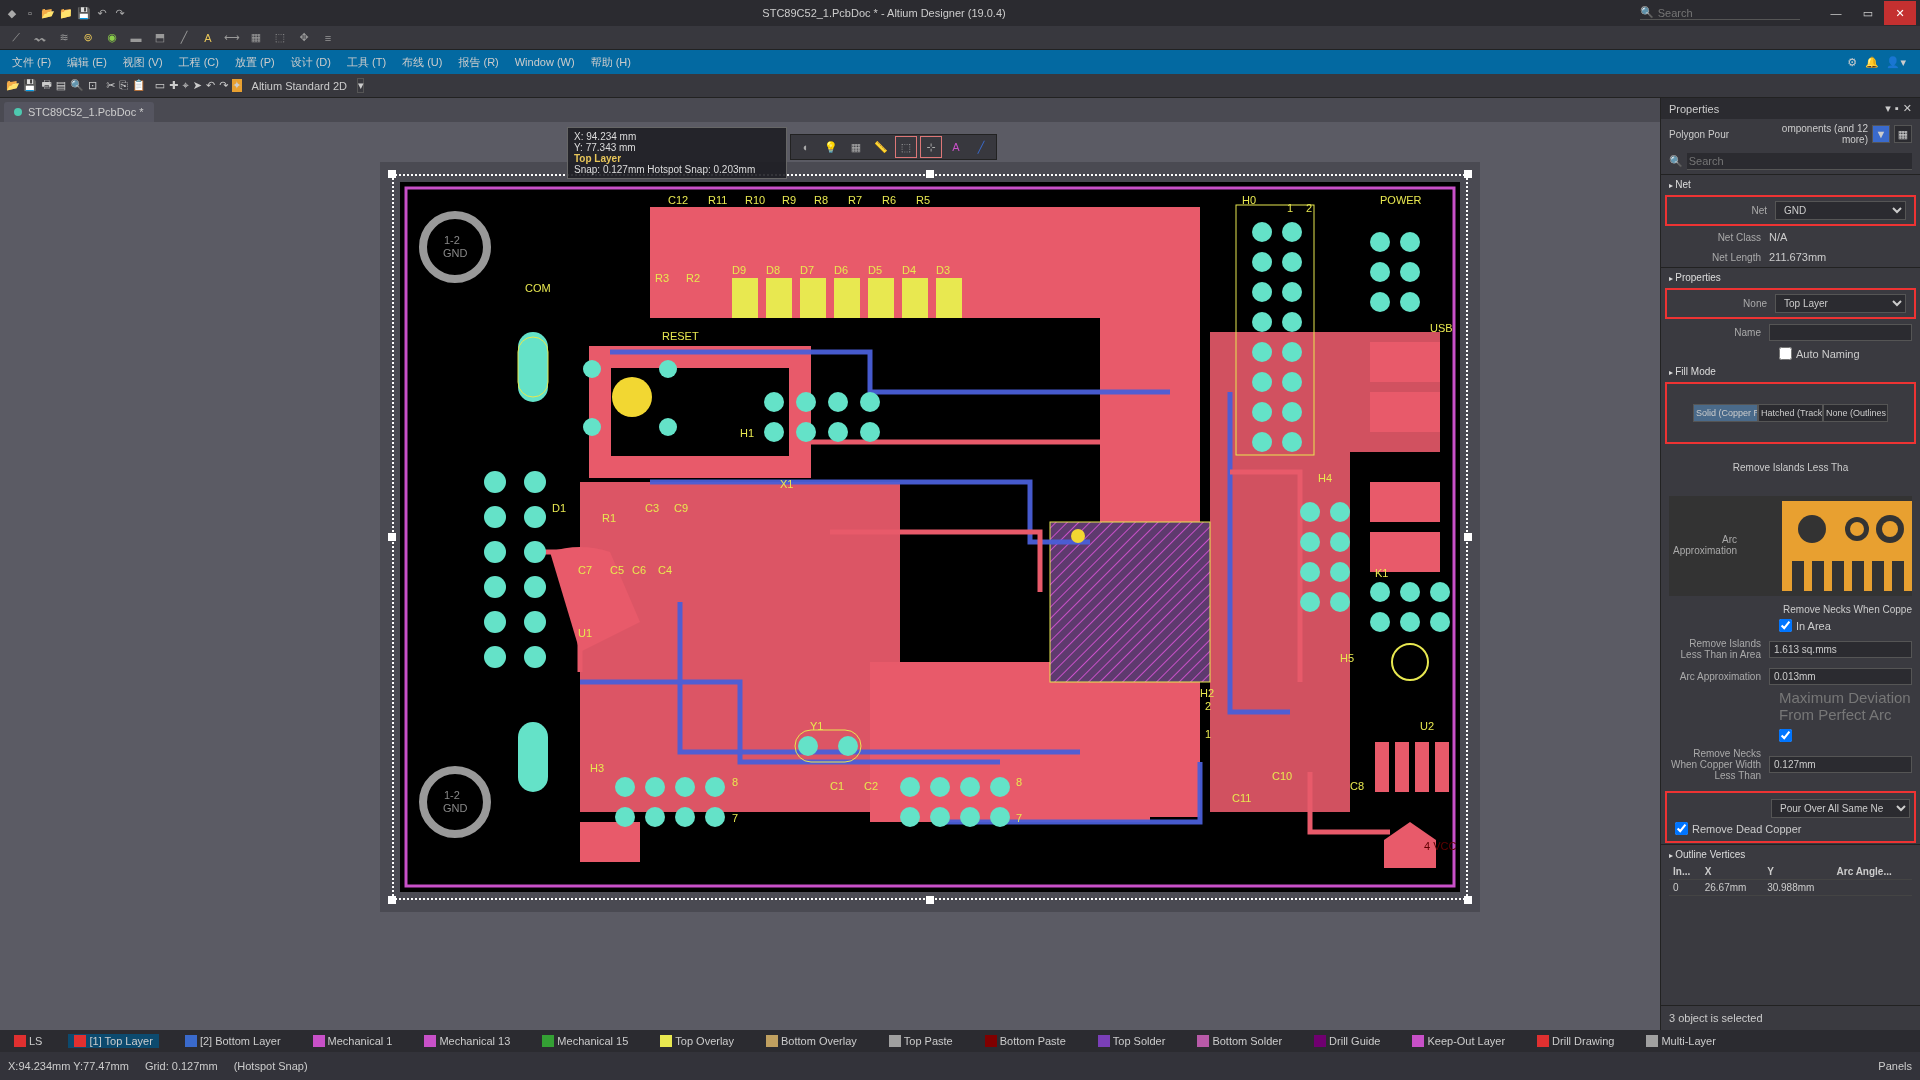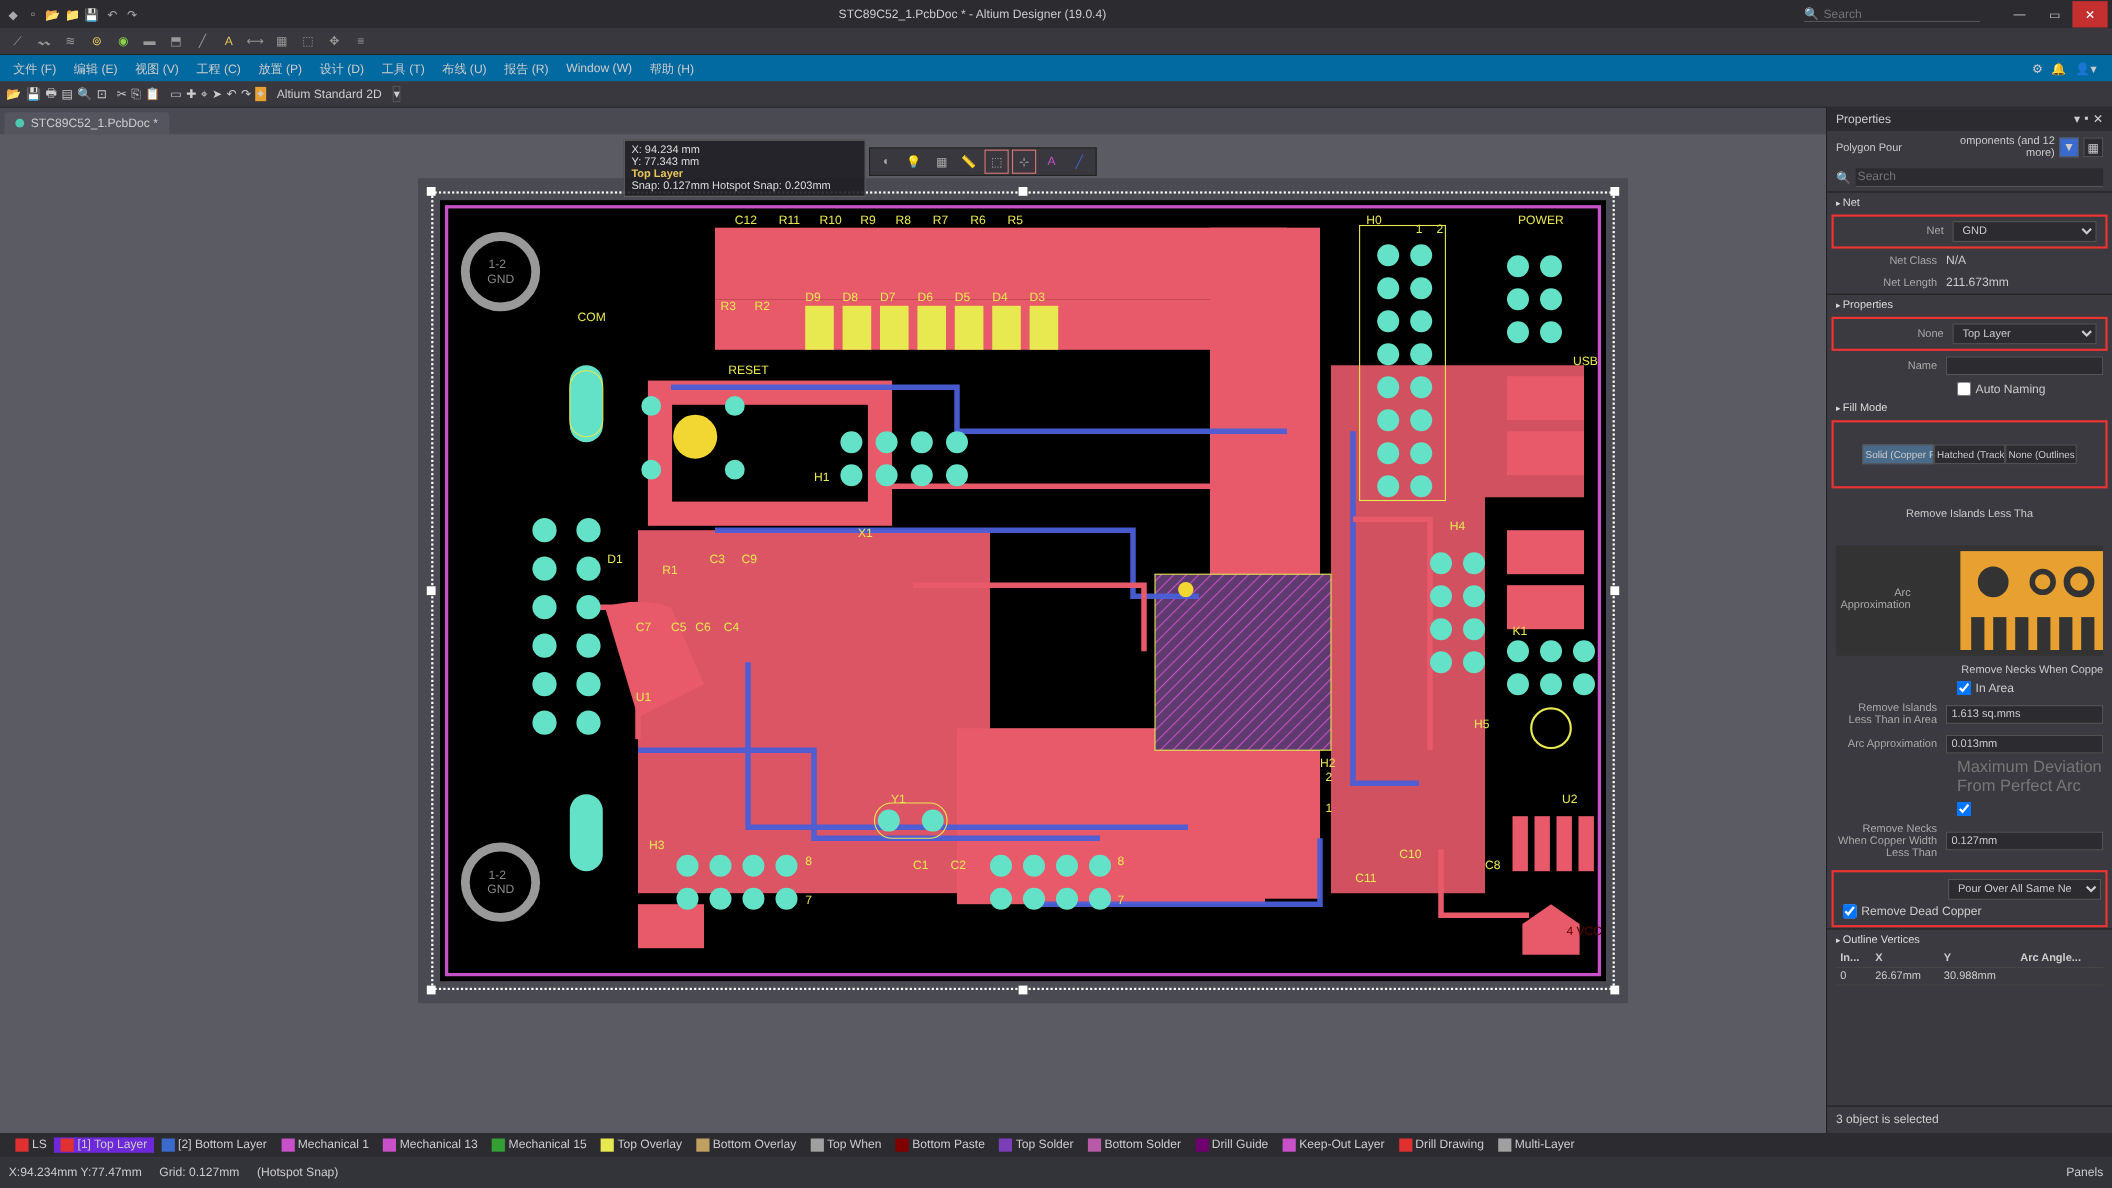--- a/index.html
+++ b/index.html
@@ -26,24 +26,24 @@
 .coord-box{position:absolute;left:567px;top:5px;width:220px;background:rgba(30,30,35,.9);border:1px solid #666;padding:3px 6px;z-index:5}
 .coord-box .ln{font-size:10px;color:#ddd}
 .coord-box .layer{color:#e8c659;font-weight:bold}
 .float-tb{position:absolute;left:790px;top:12px;height:26px;background:#38383e;display:flex;align-items:center;gap:3px;padding:0 4px;z-index:5;border:1px solid #222}
 .float-tb .fb{width:22px;height:22px;display:flex;align-items:center;justify-content:center;color:#aaa}
 .pcb{position:absolute;left:380px;top:40px;width:1100px;height:750px;background:#4a4a52}
 .pcb-outline{position:absolute;inset:12px;border:2px dotted #fff}
 .sel-handle{position:absolute;width:8px;height:8px;background:#fff}
 .board{position:absolute;inset:20px;background:#000}
 .board svg{width:100%;height:100%}
-.layerbar{position:absolute;bottom:28px;left:0;right:0;height:22px;background:#2b2b30;display:flex;align-items:center;padding:0 8px;gap:1px}
+.layerbar{position:absolute;bottom:28px;left:0;right:0;height:22px;background:#2b2b30;display:flex;align-items:center;padding:0 8px;gap:20px}
 .layerbar .layer-item{display:flex;align-items:center;gap:3px;padding:1px 6px}
 .layerbar .sw{width:12px;height:12px}
-.layerbar .active{background:#6d28d9}
+.layerbar .active{background:#0c4a6e}
 .statusbar{position:absolute;bottom:0;left:0;right:0;height:28px;background:#33333a;display:flex;align-items:center;padding:0 8px;gap:16px}
 .statusbar .right{margin-left:auto}
 .props{position:absolute;right:0;top:98px;width:260px;bottom:50px;background:#3a3a40;border-left:1px solid #222;display:flex;flex-direction:column}
 .props .p-header{background:#2b2b30;padding:4px 8px;display:flex;align-items:center;justify-content:space-between}
 .props .p-header .ctrls{display:flex;gap:4px;font-size:10px}
 .props .p-row{display:flex;align-items:center;padding:4px 8px}
 .props .p-row .lbl{width:100px;text-align:right;padding-right:8px;color:#aaa;font-size:10px}
 .props .p-row .val{flex:1}
 .props .p-row select,.props .p-row input{width:100%;background:#2b2b30;border:1px solid #555;color:#ccc;padding:2px 4px;font-size:10px}
 .props .p-section{padding:4px 8px;font-size:10px;color:#ddd;border-top:1px solid #222}
@@ -616,21 +616,21 @@
     <div class="layer-item">
       <span class="sw" style="background:#e8e850"></span>
       <span>Top Overlay</span>
     </div>
     <div class="layer-item">
       <span class="sw" style="background:#c0a060"></span>
       <span>Bottom Overlay</span>
     </div>
     <div class="layer-item">
       <span class="sw" style="background:#a0a0a0"></span>
-      <span>Top When</span>
+      <span>Top Paste</span>
     </div>
     <div class="layer-item">
       <span class="sw" style="background:#800000"></span>
       <span>Bottom Paste</span>
     </div>
     <div class="layer-item">
       <span class="sw" style="background:#7a3fb8"></span>
       <span>Top Solder</span>
     </div>
     <div class="layer-item">

